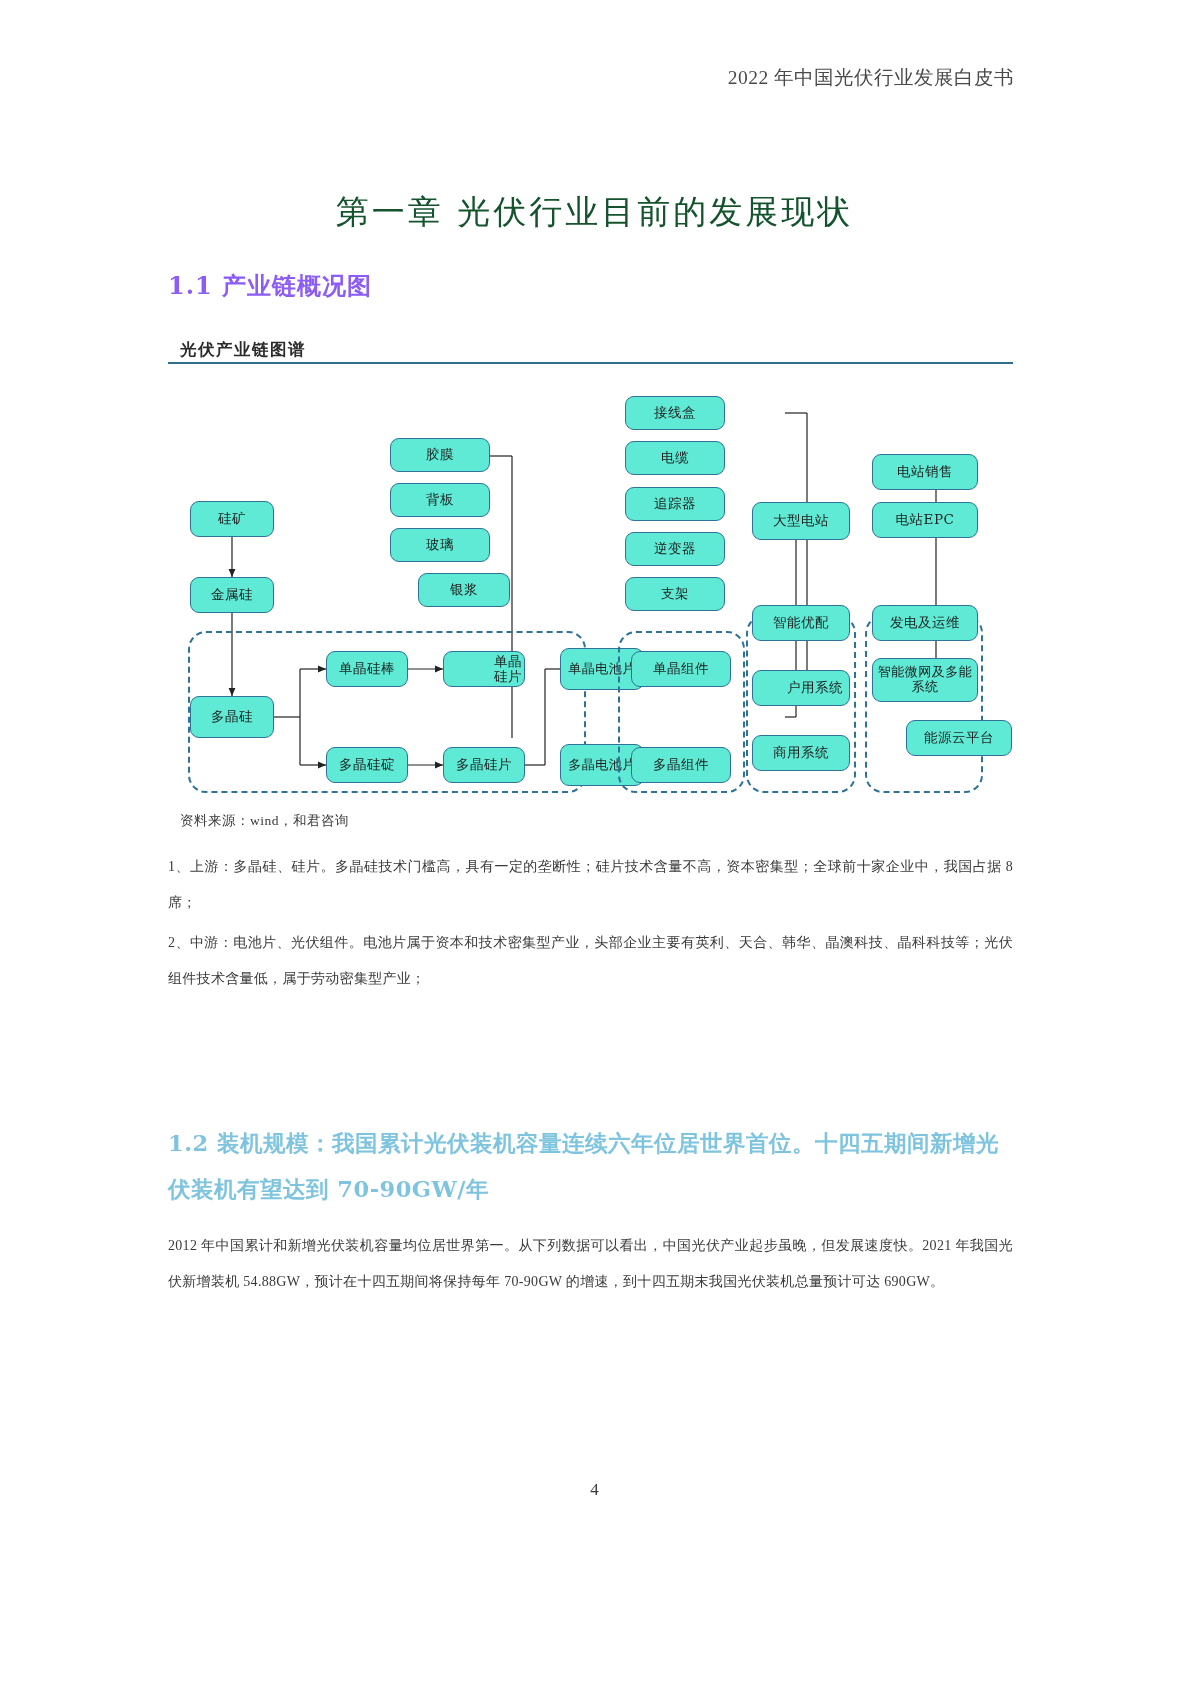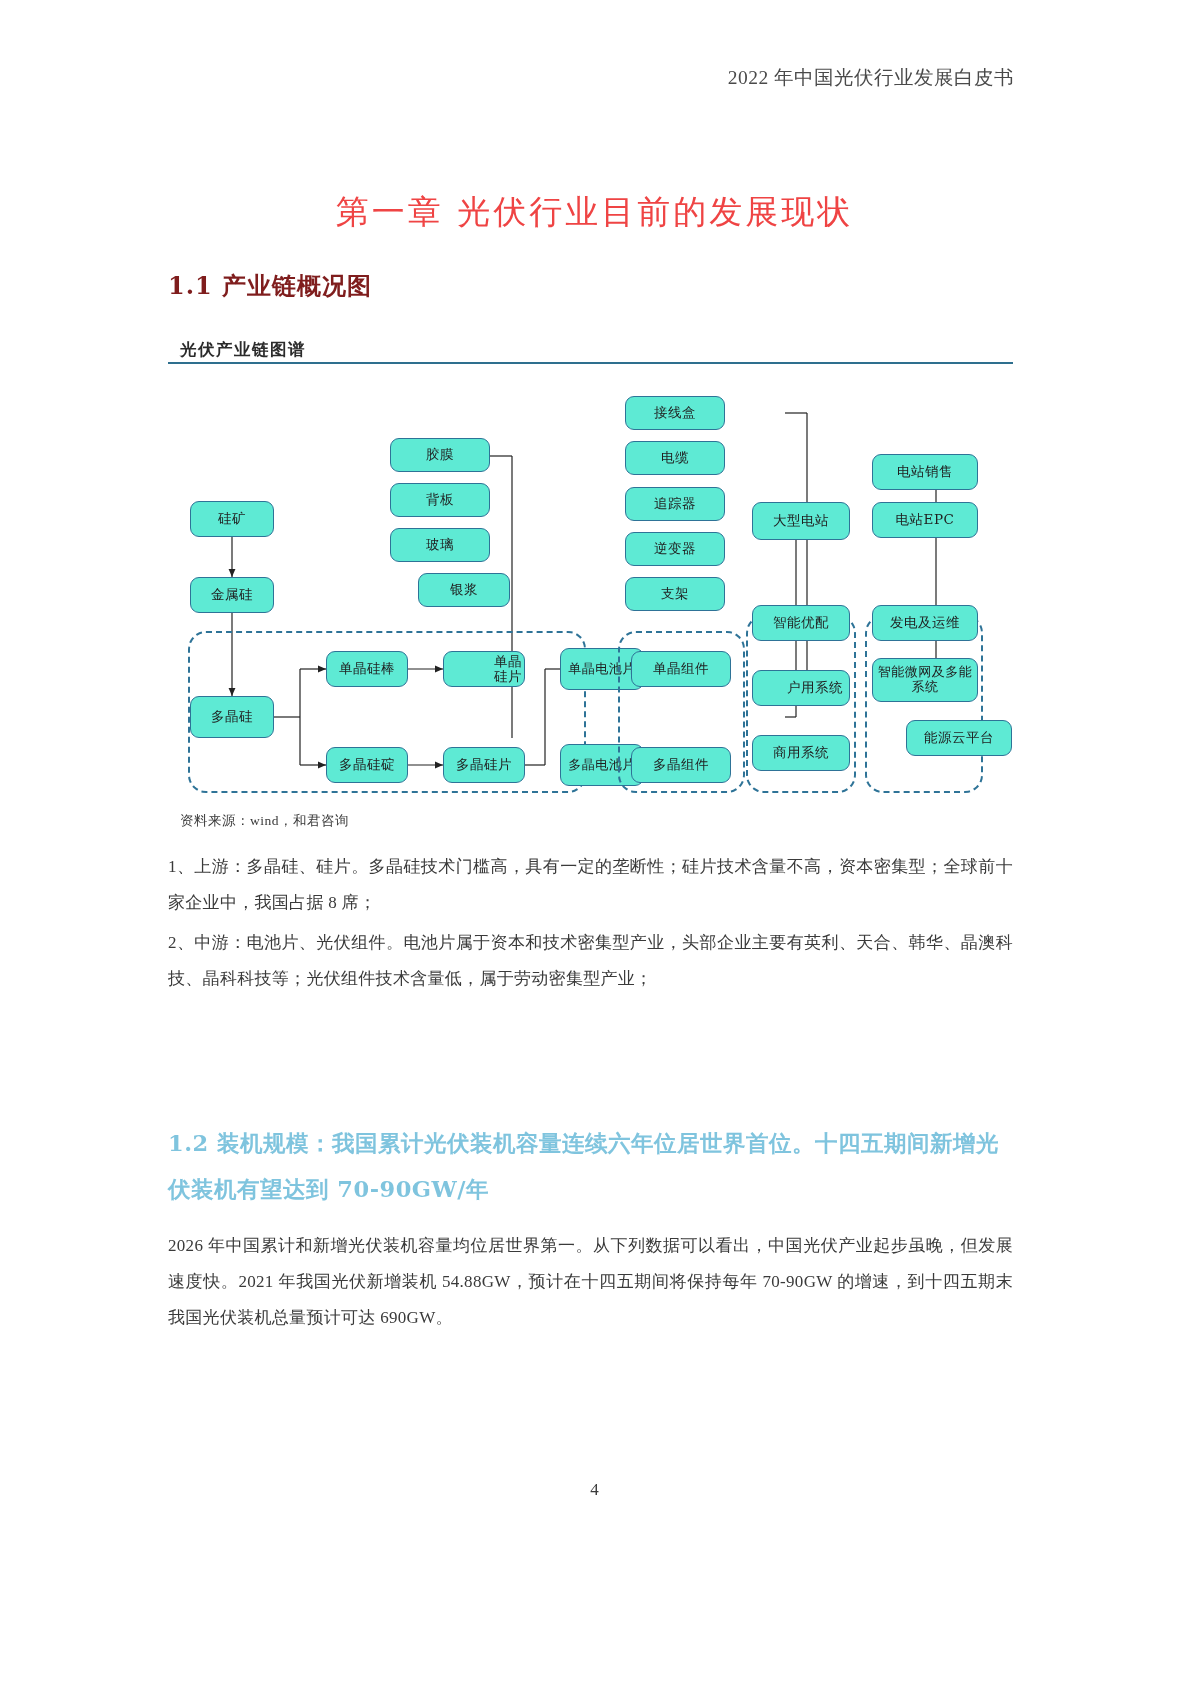--- a/index.html
+++ b/index.html
@@ -36,31 +36,31 @@
 
   
   .chapter-title {
     position: absolute;
     top: 190px;
     left: 0;
     width: 1189px;
     text-align: center;
     font-size: 33px;
     letter-spacing: 3px;
-    color: #ef4444;
+    color: #14532d;
     font-family: "DejaVu Serif", "Liberation Serif", serif;
     font-weight: normal;
   }
 
   
   .sec-head {
     position: absolute;
     left: 168px;
     font-size: 24px;
-    color: #7f1d1d;
+    color: #8b5cf6;
     letter-spacing: 1px;
     font-weight: bold;
     font-family: "DejaVu Serif", "Liberation Serif", serif;
   }
   .sec-11 { top: 270px; }
 
   
   .fig-title {
     position: absolute;
     left: 180px;
@@ -123,21 +123,21 @@
     font-size: 13.5px;
     color: #3a3a3a;
     letter-spacing: 0.5px;
   }
 
   
   .para {
     position: absolute;
     left: 168px;
     width: 845px;
-    font-size: 17px;
+    font-size: 14px;
     line-height: 36px;
     color: #3a3a3a;
     text-align: justify;
     letter-spacing: 0.3px;
     font-family: "Liberation Serif", "DejaVu Serif", serif;
   }
   .p1 { top: 849px; }
   .p2 { top: 925px; }
   .p3 { top: 1000px; }
 
@@ -341,17 +341,17 @@
 
   </div>
 
   <div class="source-note">资料来源：wind，和君咨询</div>
 
   <div class="para p1">1、上游：多晶硅、硅片。多晶硅技术门槛高，具有一定的垄断性；硅片技术含量不高，资本密集型；全球前十家企业中，我国占据 8 席；</div>
   <div class="para p2">2、中游：电池片、光伏组件。电池片属于资本和技术密集型产业，头部企业主要有英利、天合、韩华、晶澳科技、晶科科技等；光伏组件技术含量低，属于劳动密集型产业；</div>
 
   <div class="sec-12">1.2 装机规模：我国累计光伏装机容量连续六年位居世界首位。十四五期间新增光伏装机有望达到 70-90GW/年</div>
 
-  <div class="para p4">2026 年中国累计和新增光伏装机容量均位居世界第一。从下列数据可以看出，中国光伏产业起步虽晚，但发展速度快。2021 年我国光伏新增装机 54.88GW，预计在十四五期间将保持每年 70-90GW 的增速，到十四五期末我国光伏装机总量预计可达 690GW。</div>
+  <div class="para p4">2012 年中国累计和新增光伏装机容量均位居世界第一。从下列数据可以看出，中国光伏产业起步虽晚，但发展速度快。2021 年我国光伏新增装机 54.88GW，预计在十四五期间将保持每年 70-90GW 的增速，到十四五期末我国光伏装机总量预计可达 690GW。</div>
 
   <div class="page-number">4</div>
 
 </div>
 
 </body></html>

